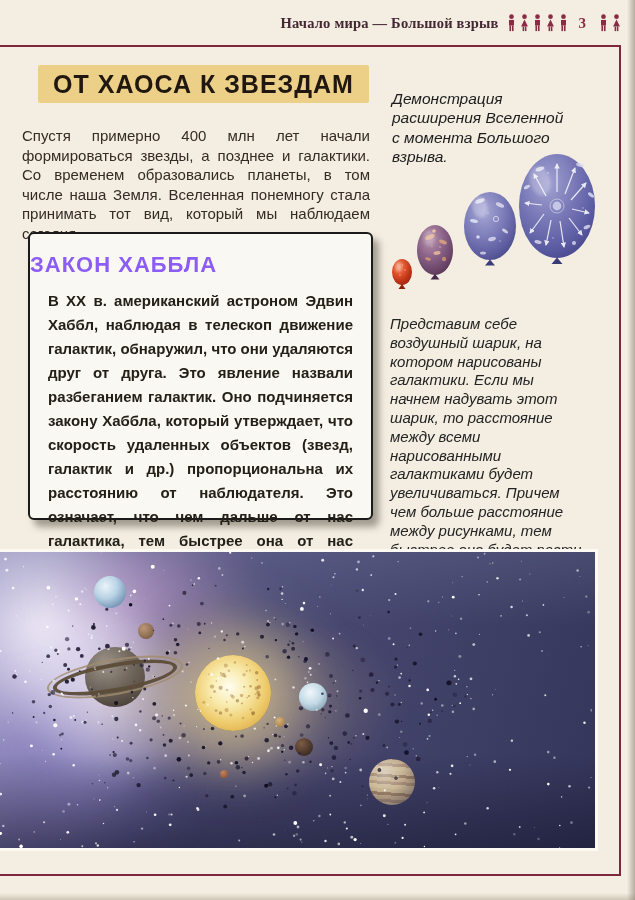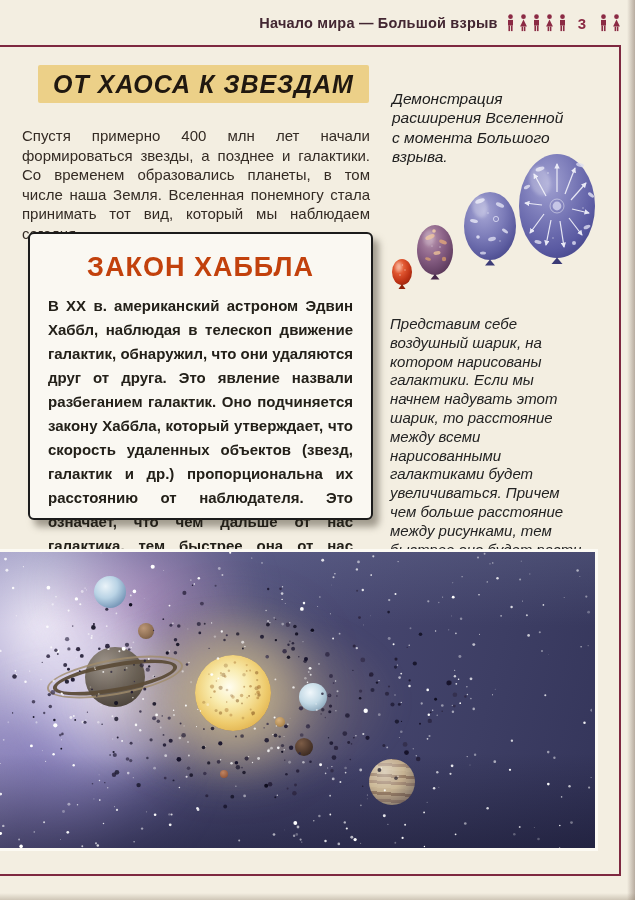--- a/index.html
+++ b/index.html
@@ -10,42 +10,42 @@
   }
   .page{position:absolute;inset:0;}
   
   .edge-right{position:absolute;top:0;right:0;width:8px;height:100%;
     background:linear-gradient(to left,rgba(110,90,80,.45),rgba(110,90,80,0));z-index:40;}
   .edge-bottom{position:absolute;left:0;bottom:0;width:100%;height:7px;
     background:linear-gradient(to top,rgba(140,125,105,.35),rgba(140,125,105,0));z-index:40;}
 
   
   .header{position:absolute;top:12px;left:0;width:622px;height:22px;
-    display:flex;justify-content:flex-end;align-items:center;gap:7px;}
+    display:flex;justify-content:flex-end;align-items:center;gap:7px;font-family:Liberation Serif, serif;}
   .header-title{font-size:14.5px;font-weight:700;color:#432732;letter-spacing:.2px;white-space:nowrap;}
   .icon-strip{display:flex;align-items:flex-end;gap:2px;height:18px;}
   .page-num{font-size:15px;font-weight:700;color:#8b2a44;letter-spacing:2px;margin:0 3px;}
 
   
   .rule{position:absolute;background:#7e2840;z-index:5;}
   .rule-top{left:0;top:45px;width:621px;height:2px;}
   .rule-right{left:619px;top:45px;width:2px;height:831px;}
   .rule-bottom{left:0;top:874px;width:621px;height:2px;}
 
   
   .section-title-box{position:absolute;left:38px;top:65px;width:331px;height:38px;
     background:#ecd088;display:flex;align-items:center;justify-content:center;border-radius:2px;}
-  .section-title{font-size:25px;font-weight:700;color:#201810;letter-spacing:1px;white-space:nowrap;font-style:italic;}
+  .section-title{font-size:25px;font-weight:700;color:#201810;letter-spacing:1px;white-space:nowrap;}
   .intro{position:absolute;left:22px;top:111px;width:348px;
     font-size:15px;line-height:19.5px;color:#342b24;text-align:justify;}
   .hubble-box{position:absolute;left:28px;top:232px;width:345px;height:288px;
     background:#faf8f2;border:2.5px solid #1b1b1b;border-radius:6px;box-sizing:border-box;
     box-shadow:6px 7px 7px rgba(95,88,75,.55);}
-  .hubble-title{margin-top:18px;text-align:center;font-size:27px;font-weight:700;
-    color:#c2410c;letter-spacing:1px;}
+  .hubble-title{margin-top:18px;font-size:22px;font-weight:700;
+    color:#8b5cf6;letter-spacing:1px;}
   .hubble-body{margin:11px 18px 0 18px;font-size:15px;line-height:24px;font-weight:700;
     color:#232019;text-align:justify;}
 
   
   .caption{position:absolute;left:392px;top:73px;width:182px;
     font-size:15.5px;line-height:19.5px;font-weight:400;font-style:italic;color:#1c1c1c;}
   .balloons{position:absolute;left:388px;top:143px;z-index:3;}
   .right-body{position:absolute;left:390px;top:300px;width:198px;
     font-size:15px;line-height:18.8px;font-style:italic;color:#232323;}
 

